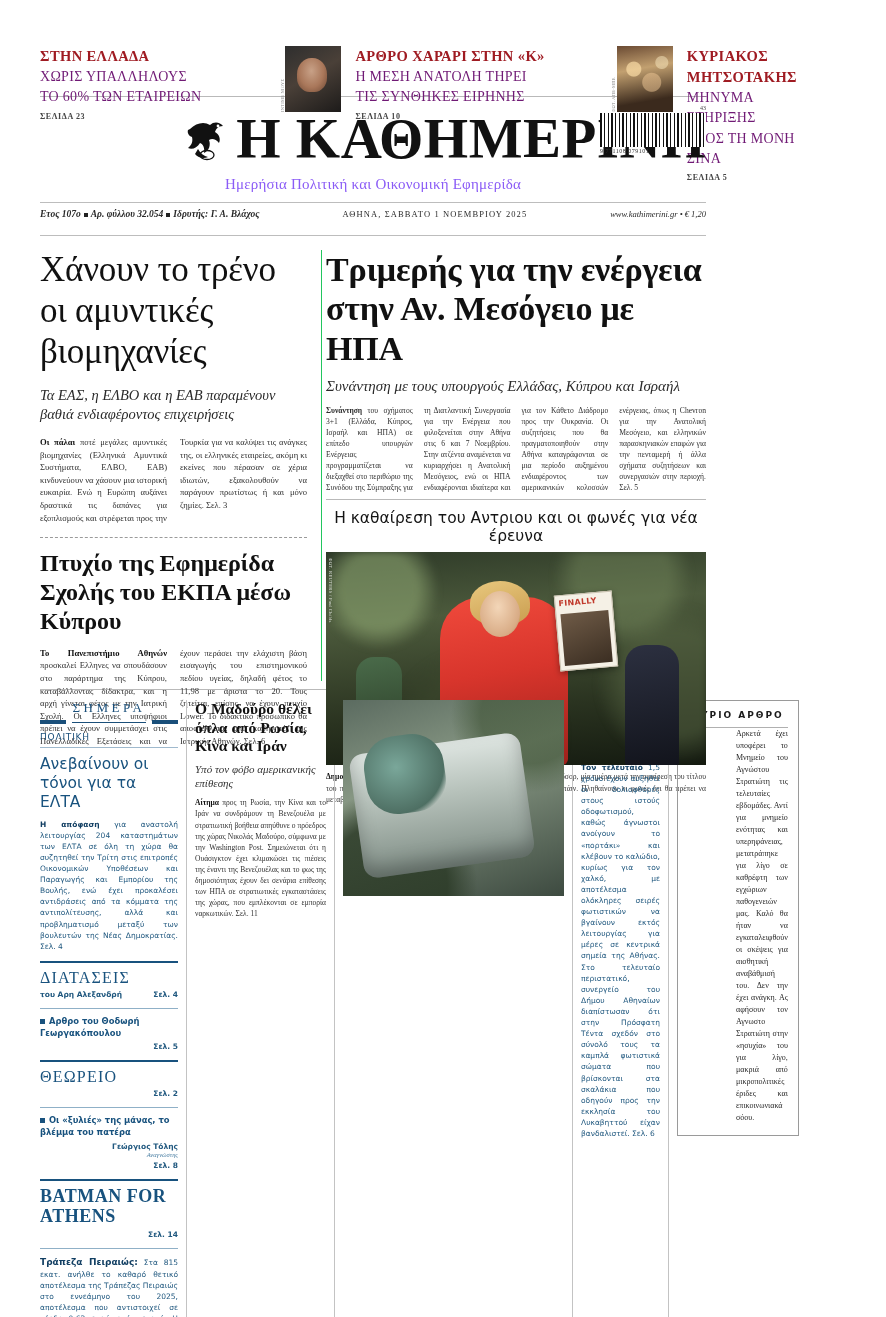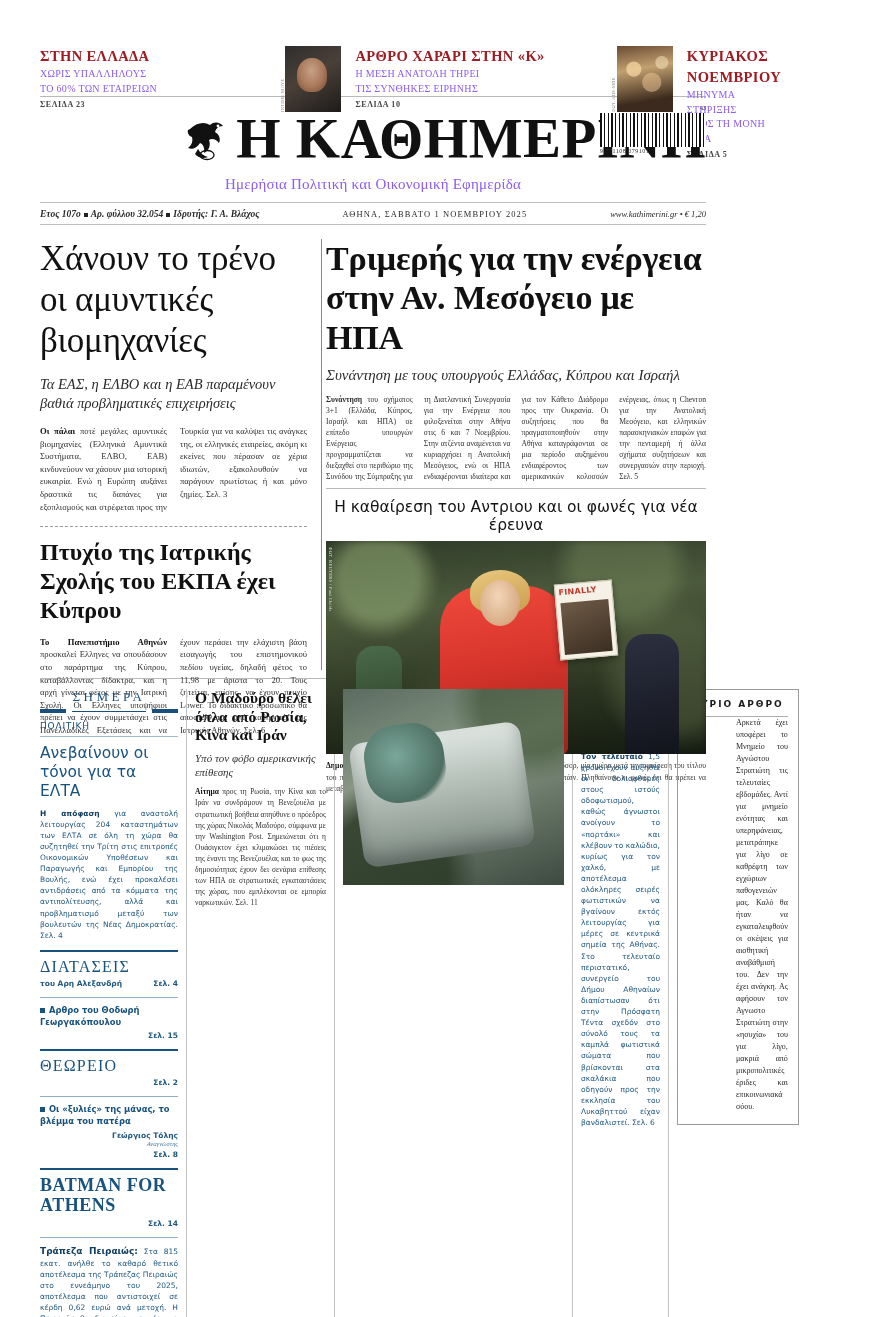--- a/index.html
+++ b/index.html
@@ -18,21 +18,21 @@
     padding-top: 46px; height: 96px;
   }
   .teaser {
     display: flex; align-items: flex-start; gap: 8px;
   }
   .teaser-text .kicker {
     color: #9f1b22; font-weight: bold; font-size: 14.5px;
     letter-spacing: .4px; line-height: 1.45;
   }
   .teaser-text .l1, .teaser-text .l2 {
-    font-size: 10px; line-height: 1.45; letter-spacing: .3px; color: #8b5cf6;
+    font-size: 14px; line-height: 1.45; letter-spacing: .3px; color: #701a75;
   }
   .teaser-text .page-ref {
     font-size: 8px; font-weight: bold; letter-spacing: .6px;
     color: #444; margin-top: 4px;
   }
   .teaser-thumb {
     width: 56px; height: 66px; flex: 0 0 56px;
     background: #2b2b2b; position: relative; overflow: hidden;
   }
   .thumb-a { background: linear-gradient(150deg,#2e2e2e 0%,#4a4038 45%,#1d1b1a 100%); }
@@ -81,21 +81,21 @@
   .barcode .bc-top { position:absolute; right:0; top:-8px; font-size:6px; color:#444;}
 
   .tagline {
     text-align: center; font-size: 15px; color: #8b5cf6;
     margin-top: 9px; letter-spacing: .2px;
   }
 
   
   .infobar {
     display: flex; align-items: center; justify-content: space-between;
-    font-size: 9px; color: #2a2a2a; padding: 6px 0 5px 0;
+    font-size: 9px; color: #2a2a2a; padding: 6px 0 16px 0;
     border-top: 1px solid #bdbdbd; border-bottom: 1px solid #bdbdbd;
     margin-top: 9px;
     gap: 38px;
   }
   .infobar .left { font-style: italic; font-weight: bold; font-size: 9.5px; }
   .infobar .center { letter-spacing: 1.1px; font-size: 8.5px; }
   .infobar .right { font-style: italic; font-size: 8.5px; }
   .sq { display:inline-block; width:4px; height:4px; background:#222; vertical-align: middle; margin: 0 3px; }
 
   
@@ -333,21 +333,21 @@
         <div class="l2">ΤΙΣ ΣΥΝΘΗΚΕΣ ΕΙΡΗΝΗΣ</div>
         <div class="page-ref">ΣΕΛΙΔΑ 10</div>
       </div>
     </div>
     <div class="teaser-sep"></div>
     <div class="vcaption">ΦΩΤ. ΑΠΕ-ΜΠΕ</div>
     <div class="teaser-thumb thumb-b"></div>
 
     <div class="teaser" style="flex:1; margin-left:14px;">
       <div class="teaser-text">
-        <div class="kicker">ΚΥΡΙΑΚΟΣ ΝΟΕΜΒΡΙΟΥ</div>
+        <div class="kicker">ΚΥΡΙΑΚΟΣ ΜΗΤΣΟΤΑΚΗΣ</div>
         <div class="l1">ΜΗΝΥΜΑ ΣΤΗΡΙΞΗΣ</div>
         <div class="l2">ΠΡΟΣ ΤΗ ΜΟΝΗ ΣΙΝΑ</div>
         <div class="page-ref">ΣΕΛΙΔΑ 5</div>
       </div>
     </div>
   </div>
 
   <div class="rule-thin"></div>
 
   <div class="masthead">
@@ -375,29 +375,29 @@
       <span>Ετος 107ο</span><span class="sq"></span><span>Αρ. φύλλου 32.054</span><span class="sq"></span><span>Ιδρυτής: Γ. Α. Βλάχος</span>
     </div>
     <div class="center">ΑΘΗΝΑ, ΣΑΒΒΑΤΟ 1 ΝΟΕΜΒΡΙΟΥ 2025</div>
     <div class="right">www.kathimerini.gr • € 1,20</div>
   </div>
 
   <div class="main">
 
     <div class="col-left">
       <h1 class="lead-head">Χάνουν το τρένο οι αμυντικές βιομηχανίες</h1>
-      <div class="lead-sub">Τα ΕΑΣ, η ΕΛΒΟ και η ΕΑΒ παραμένουν βαθιά προβληματικές επιχειρήσεις</div>
+      <div class="lead-sub">Τα ΕΑΣ, η ΕΛΒΟ και η ΕΑΒ παραμένουν βαθιά ενδιαφέροντος επιχειρήσεις</div>
       <div class="two-col-body">
         <b>Οι πάλαι</b>
         <span>ποτέ μεγάλες αμυντικές βιομηχανίες (Ελληνικά Αμυντικά Συστήματα, ΕΛΒΟ, ΕΑΒ) κινδυνεύουν να χάσουν μια ιστορική ευκαιρία. Ενώ η Ευρώπη αυξάνει δραστικά τις δαπάνες για εξοπλισμούς και στρέφεται προς την Τουρκία για να καλύψει τις ανάγκες της, οι ελληνικές εταιρείες, ακόμη κι εκείνες που πέρασαν σε χέρια ιδιωτών, εξακολουθούν να παράγουν πρωτίστως ή και μόνο ζημίες. Σελ. 3</span>
       </div>
 
       <div class="dotted"></div>
 
-      <h2 class="sec-head">Πτυχίο της Ιατρικής Σχολής του ΕΚΠΑ έχει Κύπρου</h2>
+      <h2 class="sec-head">Πτυχίο της Εφημερίδα Σχολής του ΕΚΠΑ μέσω Κύπρου</h2>
       <div class="two-col-body">
         <b>Το Πανεπιστήμιο Αθηνών</b>
         <span>προσκαλεί Ελληνες να σπουδάσουν στο παράρτημα της Κύπρου, καταβάλλοντας δίδακτρα, και η αρχή γίνεται φέτος με την Ιατρική Σχολή. Οι Ελληνες υποψήφιοι πρέπει να έχουν συμμετάσχει στις Πανελλαδικές Εξετάσεις και να έχουν περάσει την ελάχιστη βάση εισαγωγής του επιστημονικού πεδίου υγείας, δηλαδή φέτος το 11,98 με άριστα το 20. Τους ζητείται, επίσης, να έχουν πτυχίο Lower. Το διδακτικό προσωπικό θα απoστέλλεται από καθηγητές της Ιατρικής Αθηνών. Σελ. 6</span>
       </div>
     </div>
 
     <div class="col-right">
       <h1 class="hero-head">Τριμερής για την ενέργεια στην Αν. Μεσόγειο με ΗΠΑ</h1>
       <div class="hero-sub">Συνάντηση με τους υπουργούς Ελλάδας, Κύπρου και Ισραήλ</div>
       <div class="four-col-body">
@@ -448,21 +448,21 @@
       <div class="blue-rule-thick"></div>
       <div class="serif-blue-head">ΔΙΑΤΑΣΕΙΣ</div>
       <div class="byline-row">
         <span>του Αρη Αλεξανδρή</span>
         <span>Σελ. 4</span>
       </div>
       <div class="blue-rule"></div>
       <div class="bullet-item">
         <span class="sqb"></span><span>Αρθρο του Θοδωρή Γεωργακόπουλου</span>
       </div>
-      <div class="right-ref">Σελ. 15</div>
+      <div class="right-ref">Σελ. 5</div>
 
       <div class="blue-rule-thick"></div>
       <div class="serif-blue-head">ΘΕΩΡΕΙΟ</div>
       <div class="right-ref">Σελ. 2</div>
       <div class="blue-rule"></div>
       <div class="bullet-item">
         <span class="sqb"></span><span>Οι «ξυλιές» της μάνας, το βλέμμα του πατέρα</span>
       </div>
       <div class="right-ref">Γεώργιος Τόλης</div>
       <div class="small-it">Αναγνώστης</div>

